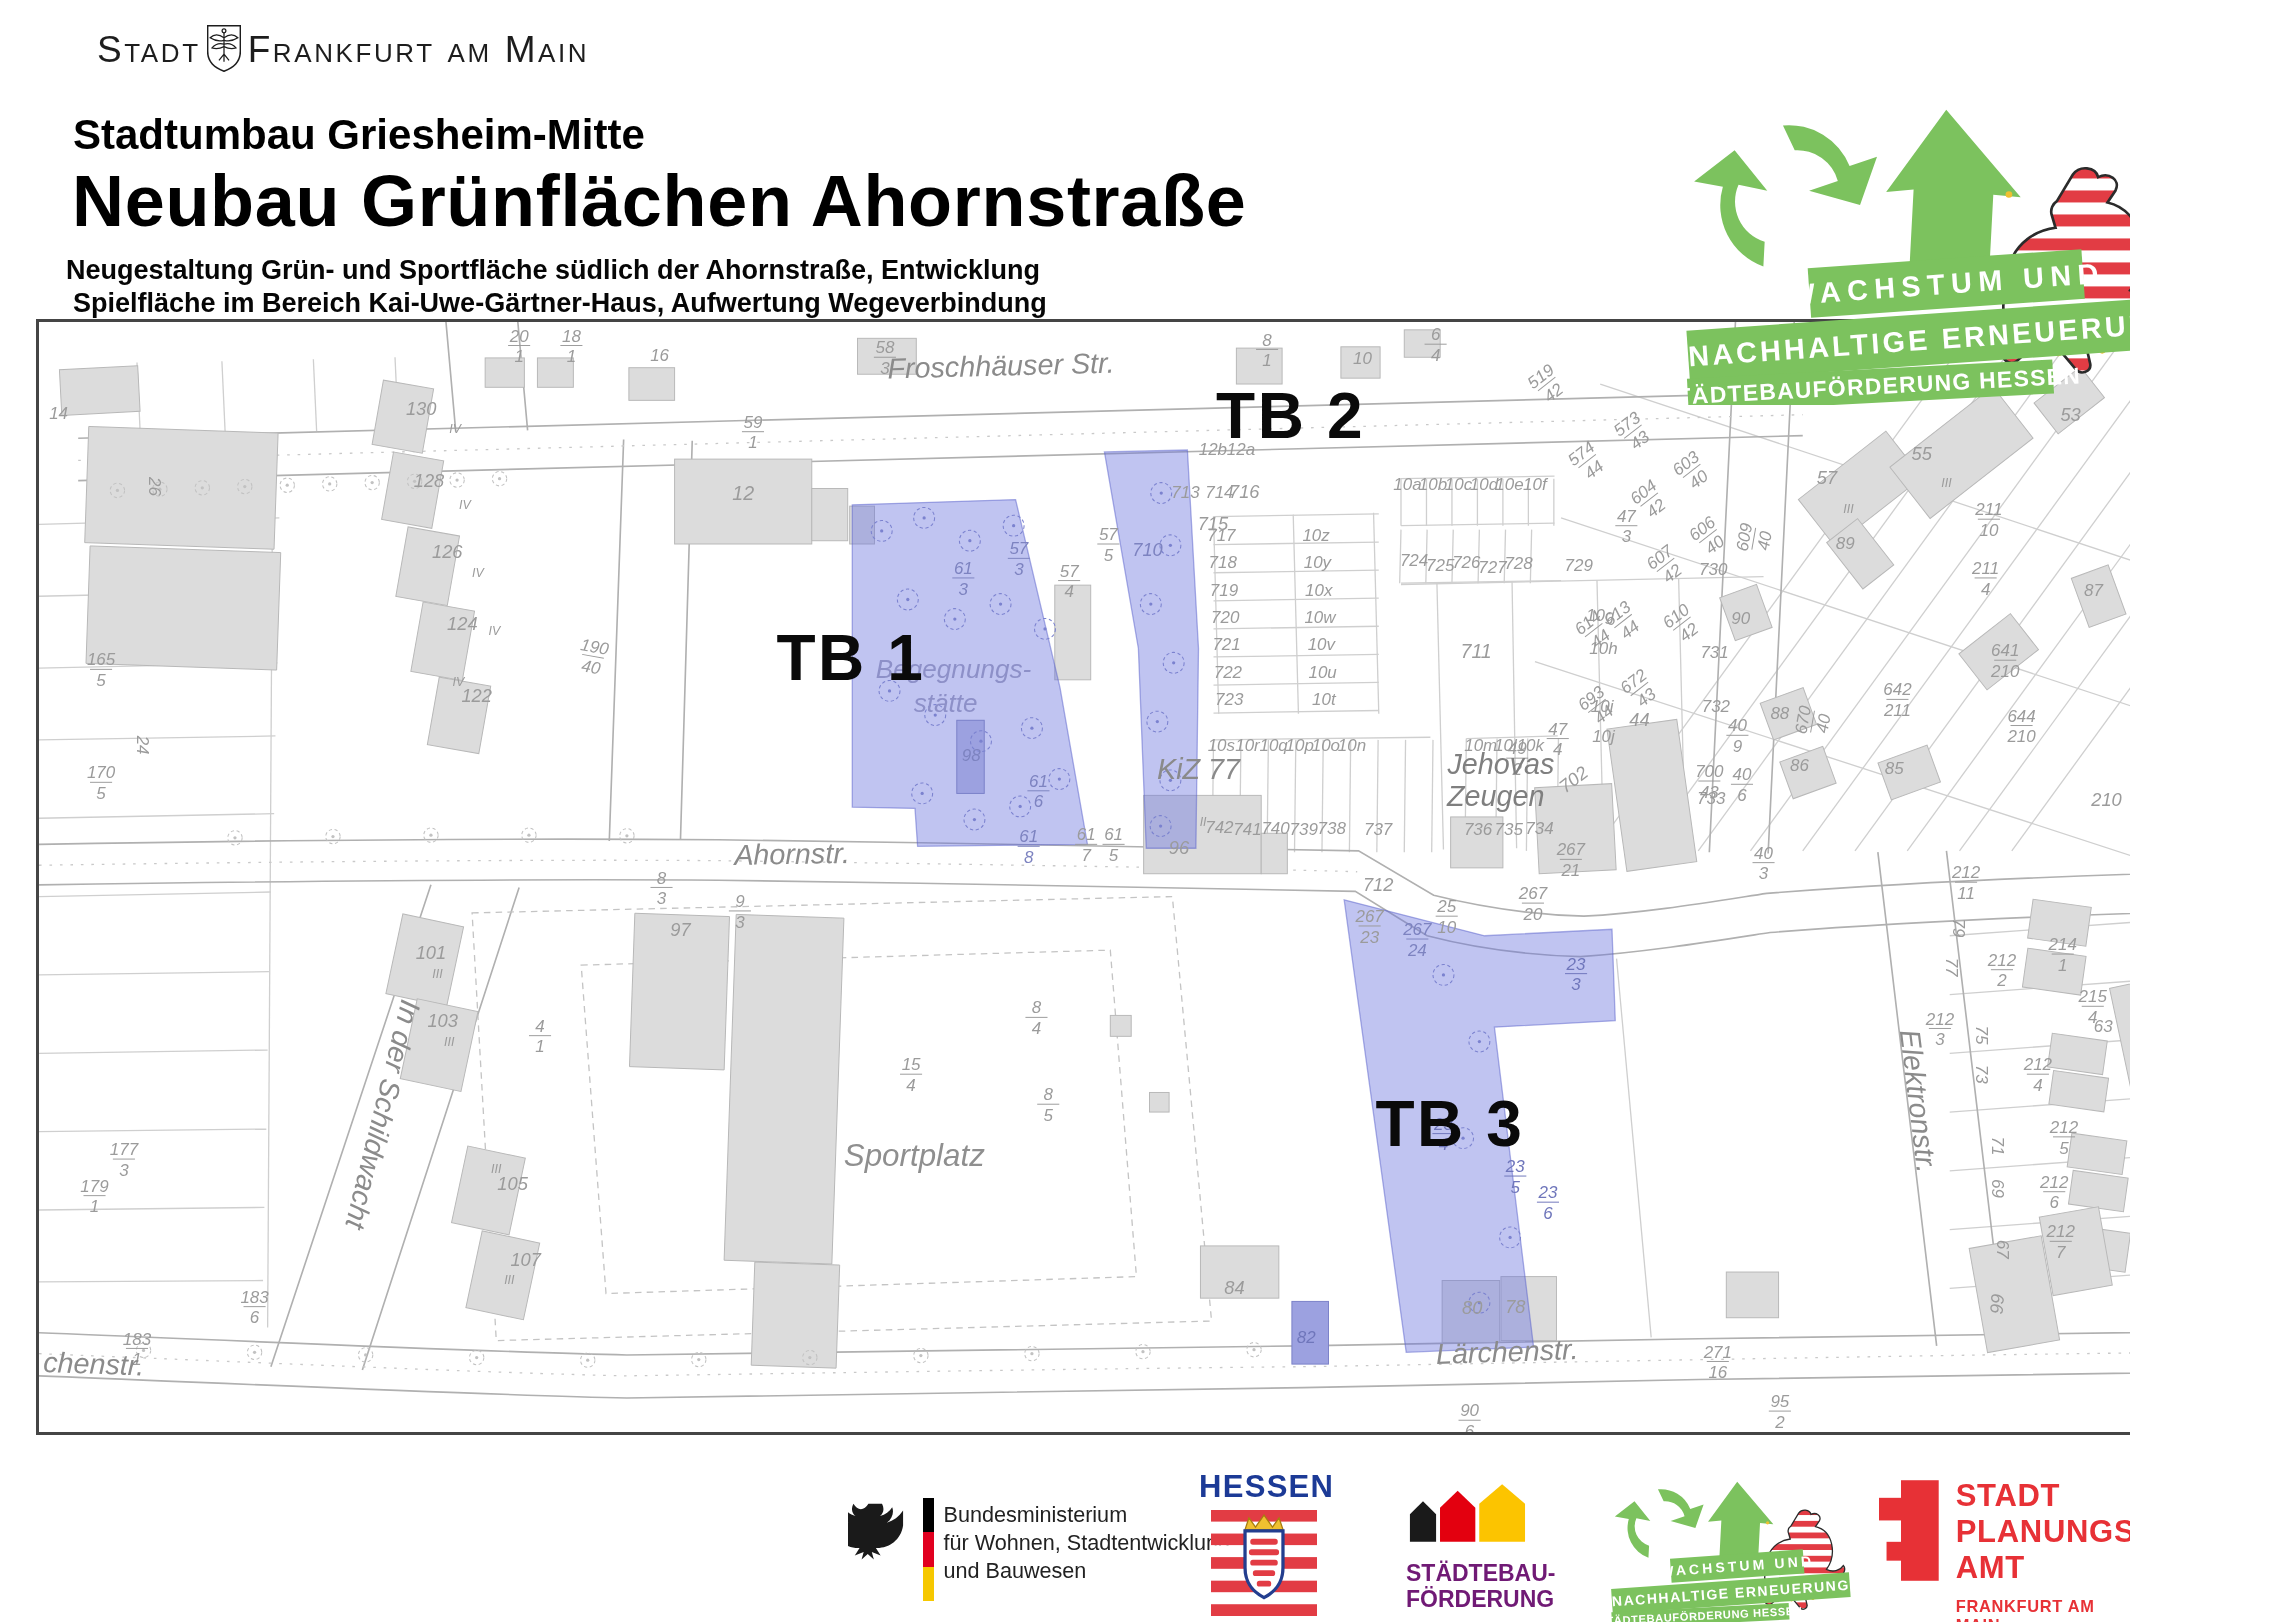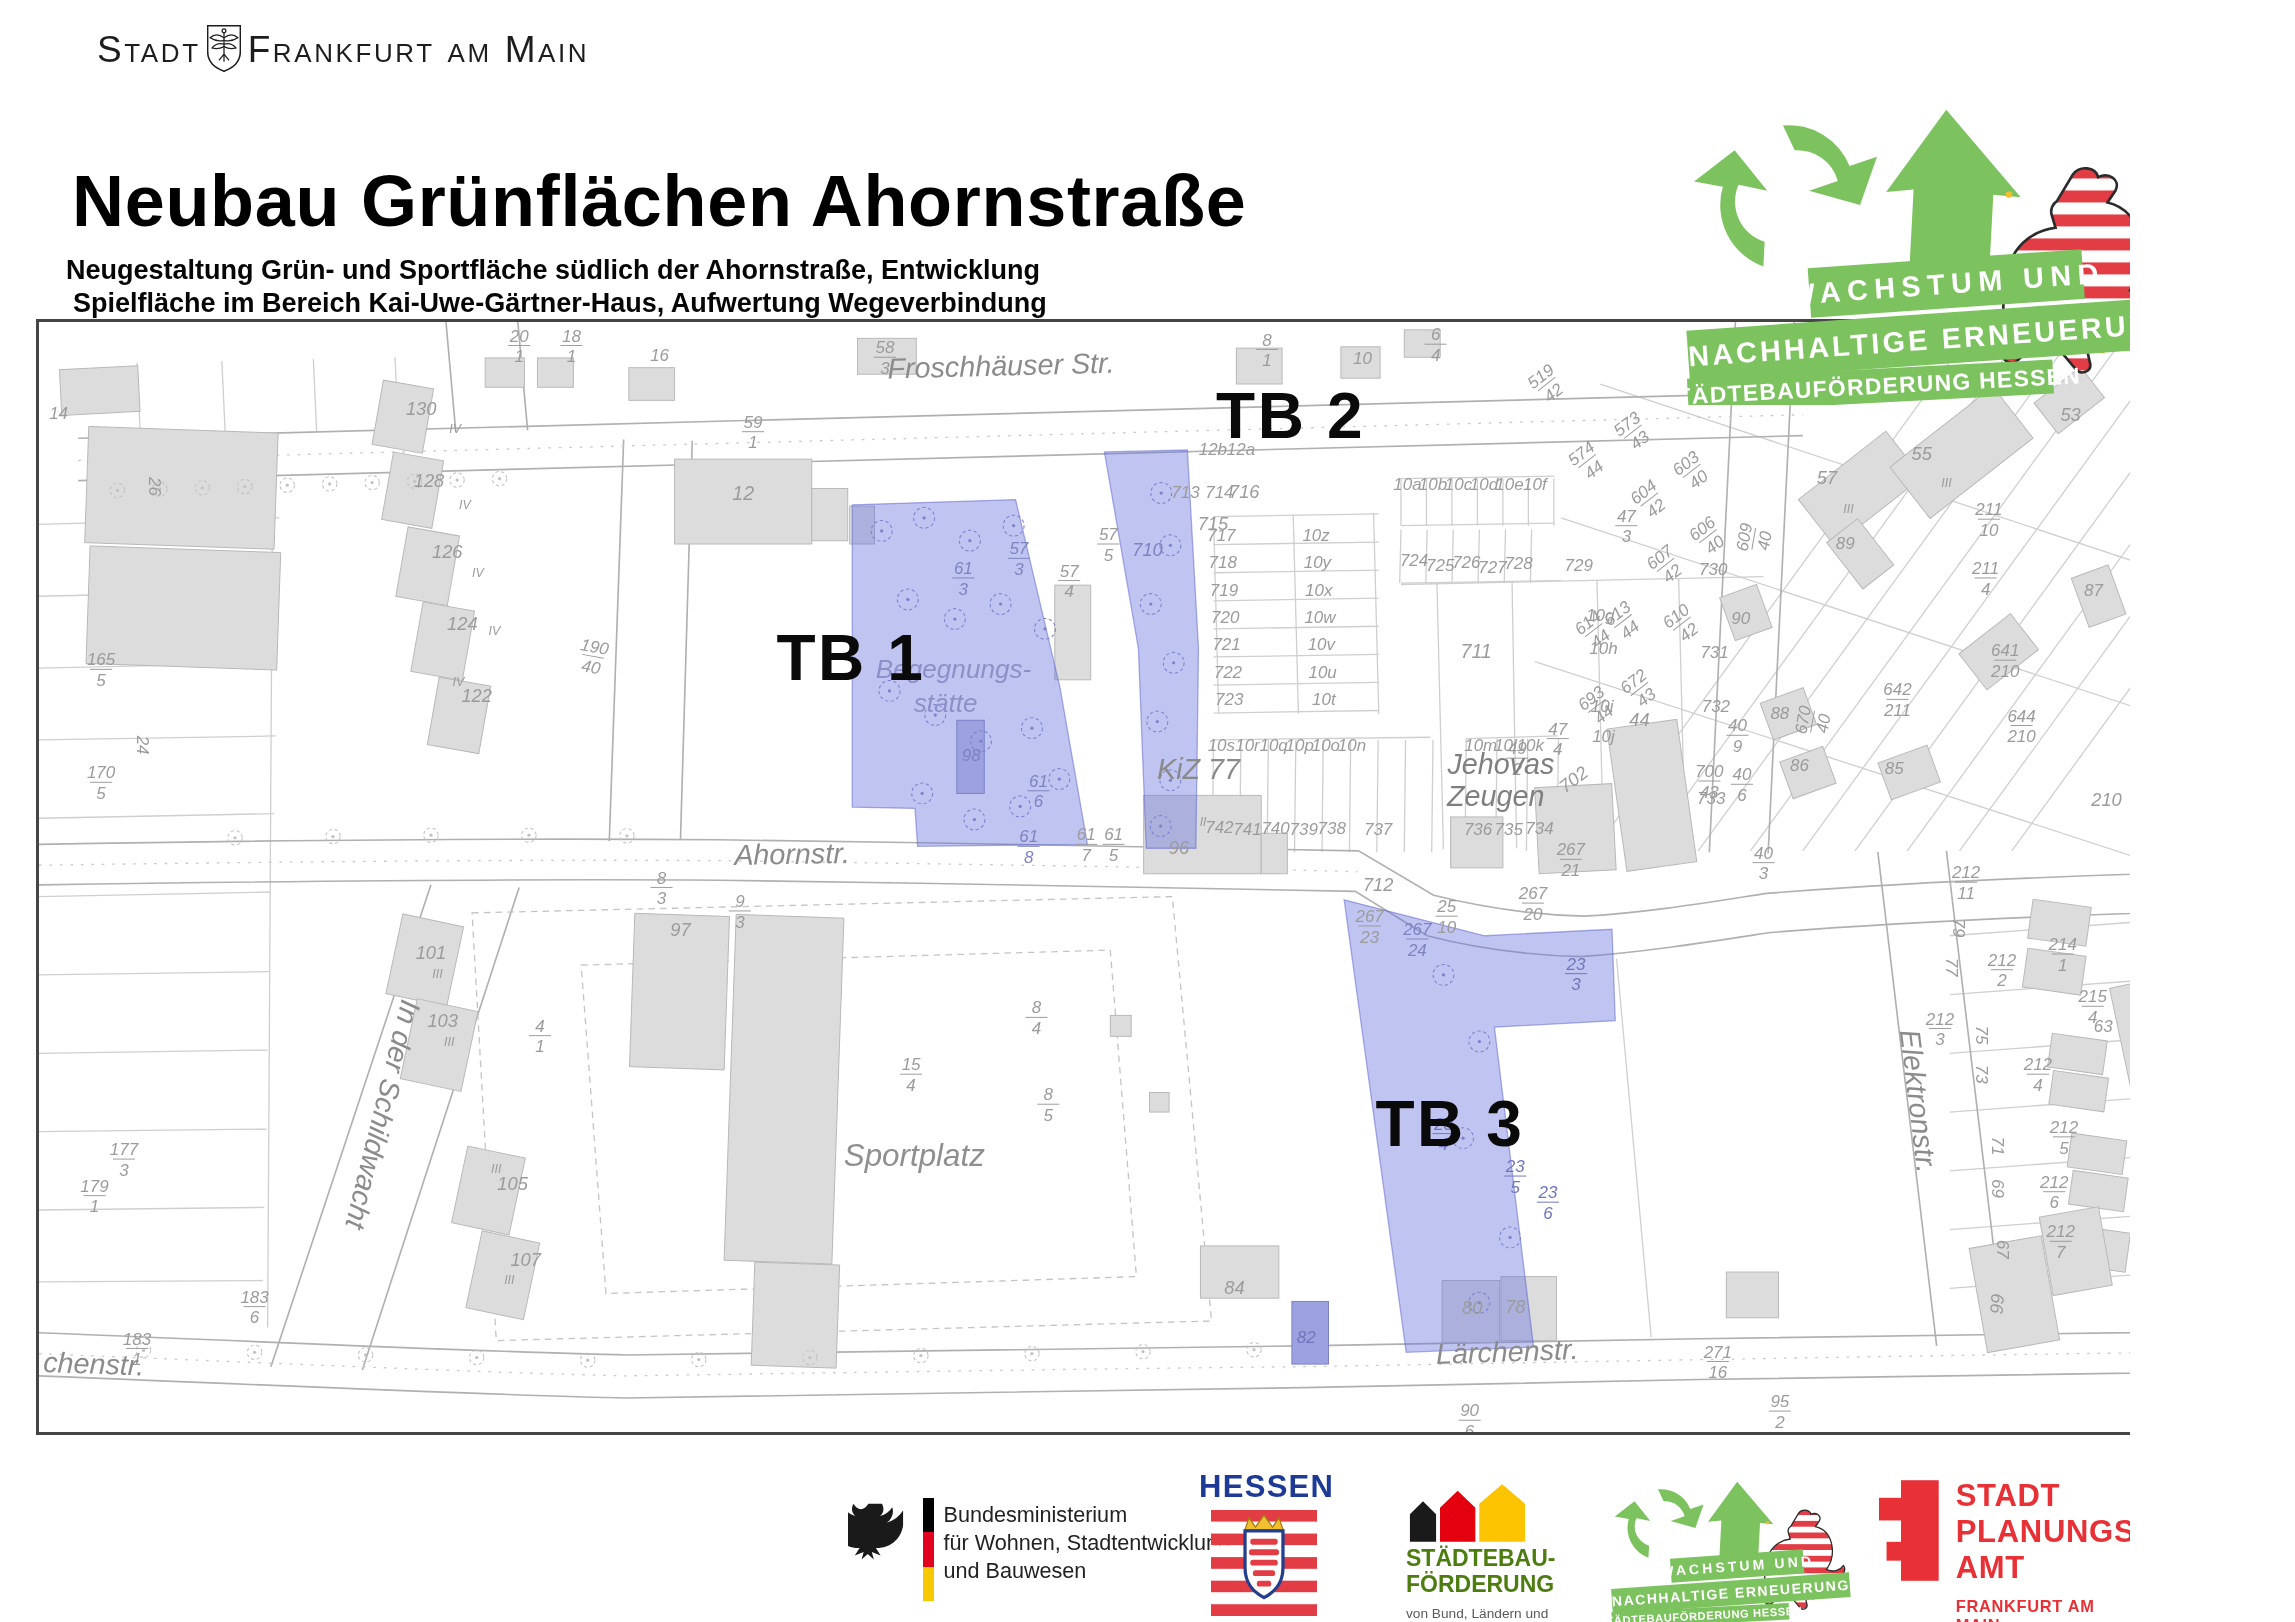--- a/index.html
+++ b/index.html
@@ -19,21 +19,21 @@
   
   .proglogo{z-index:10;}
   
   .bmwsb{left:848px;top:1498px;display:flex;align-items:flex-start;}
   .bmwsb .stripe{width:11px;height:103px;margin-left:6.5px;display:flex;flex-direction:column;}
   .bmwsb .stripe i{flex:1;}
   .bmwsb .txt{margin-left:10px;font-size:21.6px;line-height:28px;color:#222;padding-top:2.6px;}
   .hessenlogo{left:1199px;top:1469px;width:118px;text-align:right;}
   .hessenlogo .hname{font-size:31px;font-weight:bold;color:#1c3a96;letter-spacing:1.3px;}
   .sbf{left:1406px;top:1484px;}
-  .sbf .t{font-size:23px;font-weight:bold;color:#4d7c0f;line-height:26px;margin-top:1px;}
+  .sbf .t{font-size:23px;font-weight:bold;color:#701a75;line-height:26px;margin-top:16px;}
   .sbf .s{font-size:13.7px;color:#5a5a5a;line-height:17.7px;margin-top:7.9px;}
   .spa{left:1879px;top:1478px;display:flex;}
   .spa .txt{margin-left:17px;}
   .spa .big{font-size:31px;font-weight:bold;color:#e73136;line-height:36px;letter-spacing:0.7px;}
   .spa .sub{font-size:16.4px;font-weight:bold;color:#e73136;letter-spacing:0.7px;margin-top:10.5px;}
 </style>
 </head>
 <body>
 
 <div class="page">
@@ -50,20 +50,21 @@
           <path d="M27,30 c-7,-2 -14,0 -19,6 c6,2 13,1 19,-2"></path>
           <path d="M27,30 c7,-2 14,0 19,6 c-6,2 -13,1 -19,-2"></path>
           <path d="M27,46 l-8,10 M27,46 l8,10 M27,46 v12"></path>
           <circle cx="27" cy="9" r="3"></circle>
         </g>
       </svg>
     </span>
     <span class="w">Frankfurt am Main</span>
   </div>
 
+  <div class="abs project">Stadtumbau Griesheim-Mitte</div>
   <div class="abs maintitle">Neubau Grünflächen Ahornstraße</div>
   <div class="abs subtitle" style="left:66px;top:254px;">Neugestaltung Grün- und Sportfläche südlich der Ahornstraße, Entwicklung</div>
   <div class="abs subtitle" style="left:73px;top:287px;">Spielfläche im Bereich Kai-Uwe-Gärtner-Haus, Aufwertung Wegeverbindung</div>
 
   <div class="abs map">
     <svg viewBox="0 0 3400 1700" preserveAspectRatio="none" style="overflow:hidden">
       <g id="parcel-lines" stroke="#cfcfcf" stroke-width="2">
           <line x1="0" y1="310" x2="368" y2="300"></line>
           <line x1="0" y1="420" x2="368" y2="412"></line>
           <line x1="0" y1="530" x2="365" y2="522"></line>

